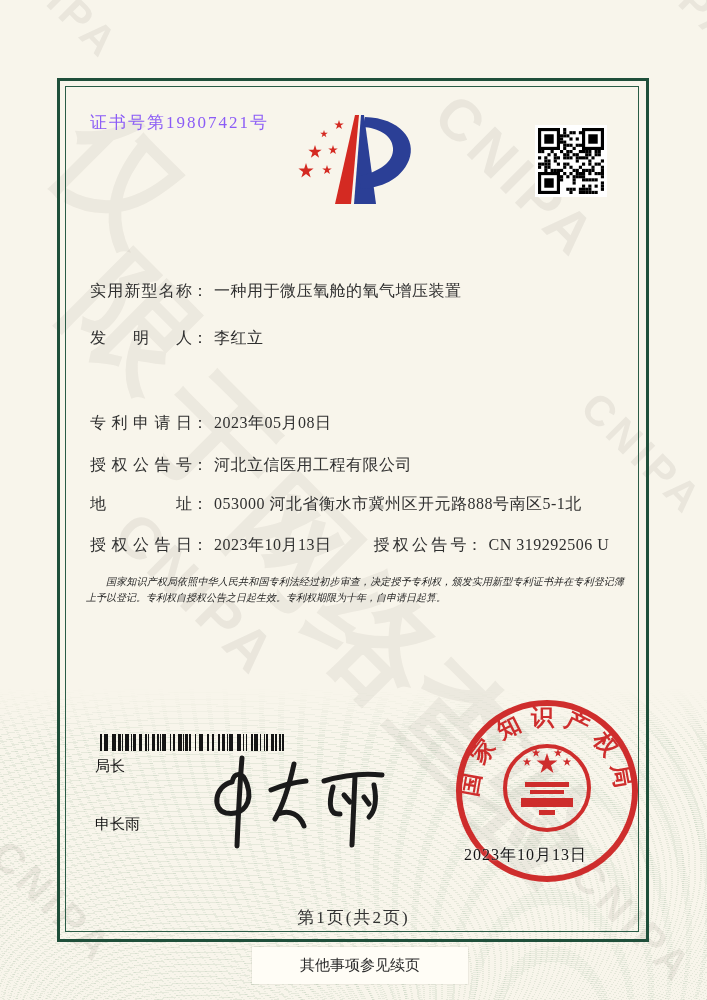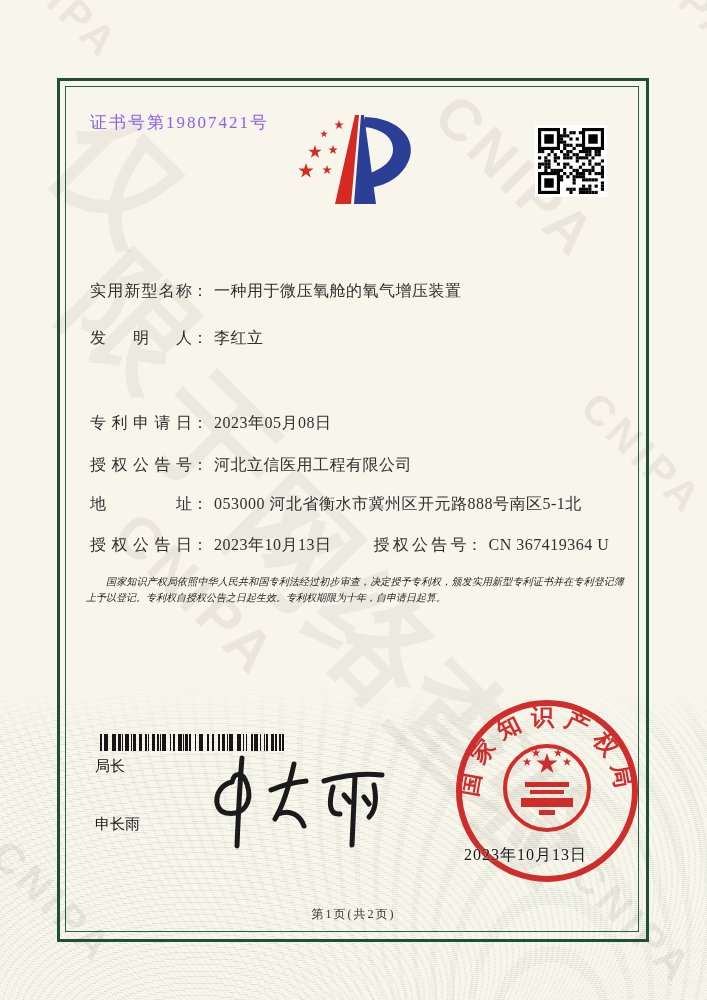--- a/index.html
+++ b/index.html
@@ -49,21 +49,21 @@
   .fvalue{letter-spacing:0.5px;}
   .pair2{margin-left:42px;}
   .para{left:86px; width:538px; font-size:10px; line-height:1.55; text-indent:2em;
     font-style:italic; color:#262626; text-align:justify;}
   .barcode{left:100px; top:734px; width:186px; height:17px;}
   .signer{left:95px; font-size:15px; font-family:"Liberation Sans","DejaVu Sans",sans-serif; color:#141414;}
   .sig{left:196px; top:752px; width:215px; height:102px;}
   .seal{left:450px; top:696px; width:194px; height:194px;}
   .seal-date{left:464px; top:845px; font-size:16px; color:#161616; letter-spacing:1px;
     text-shadow:0 0 2px rgba(255,255,255,.9); z-index:3;}
-  .page-num{left:0; top:906px; width:707px; text-align:center; font-size:12px; letter-spacing:2px; color:#333;}
+  .page-num{left:0; top:906px; width:707px; text-align:center; font-size:17px; letter-spacing:2px; color:#333;}
   .note{left:252px; top:947px; width:216px; height:37px; line-height:37px; text-align:center;
     background:#fffdf6; box-shadow:0 0 0 1px rgba(60,60,50,.06); font-size:15px; color:#2a2a2a; z-index:2;}
 </style>
 </head>
 <body>
 
 <div class="page">
 
   <div class="wm wm-cnipa" style="left:-18px; top:-26px; font-size:42px;">CNIPA</div>
   <div class="wm wm-cnipa" style="left:602px; top:-38px; font-size:42px;">CNIPA</div>
@@ -268,21 +268,21 @@
   <div class="abs frow" style="top:413px;">
     <span class="flabel">专利申请日</span><span class="fcolon">：</span><span class="fvalue">2023年05月08日</span>
   </div>
   <div class="abs frow" style="top:455px;">
     <span class="flabel">授权公告号</span><span class="fcolon">：</span><span class="fvalue">河北立信医用工程有限公司</span>
   </div>
   <div class="abs frow" style="top:494px;">
     <span class="flabel">地址</span><span class="fcolon">：</span><span class="fvalue">053000 河北省衡水市冀州区开元路888号南区5-1北</span>
   </div>
   <div class="abs frow" style="top:535px;">
-    <span class="flabel">授权公告日</span><span class="fcolon">：</span><span class="fvalue">2023年10月13日</span><span class="pair2"><span class="flabel2">授权公告号</span><span class="fcolon">：</span><span class="fvalue">CN 367419364 U</span></span>
+    <span class="flabel">授权公告日</span><span class="fcolon">：</span><span class="fvalue">2023年10月13日</span><span class="pair2"><span class="flabel2">授权公告号</span><span class="fcolon">：</span><span class="fvalue">CN 319292506 U</span></span>
   </div>
 
   <div class="abs para" style="top:574px;">国家知识产权局依照中华人民共和国专利法经过初步审查，决定授予专利权，颁发实用新型专利证书并在专利登记簿上予以登记。专利权自授权公告之日起生效。专利权期限为十年，自申请日起算。</div>
 
   <div class="abs barcode">
     <svg id="barcode-svg" viewBox="0 0 186 17" width="186" height="17">
         <g id="barcode-bars" fill="#151515">
           <rect x="0" y="0" width="2" height="17"></rect>
           <rect x="4" y="0" width="4" height="17"></rect>
           <rect x="12" y="0" width="4" height="17"></rect>
@@ -366,14 +366,15 @@
           <rect x="-17" y="2" width="34" height="4"></rect>
           <rect x="-26" y="10" width="52" height="9"></rect>
           <rect x="-8" y="22" width="16" height="5"></rect>
         </g>
       </g>
     </svg>
   </div>
   <div class="abs seal-date">2023年10月13日</div>
 
   <div class="abs page-num">第1页(共2页)</div>
+  <div class="abs note">其他事项参见续页</div>
 
 </div>
 
 </body></html>

